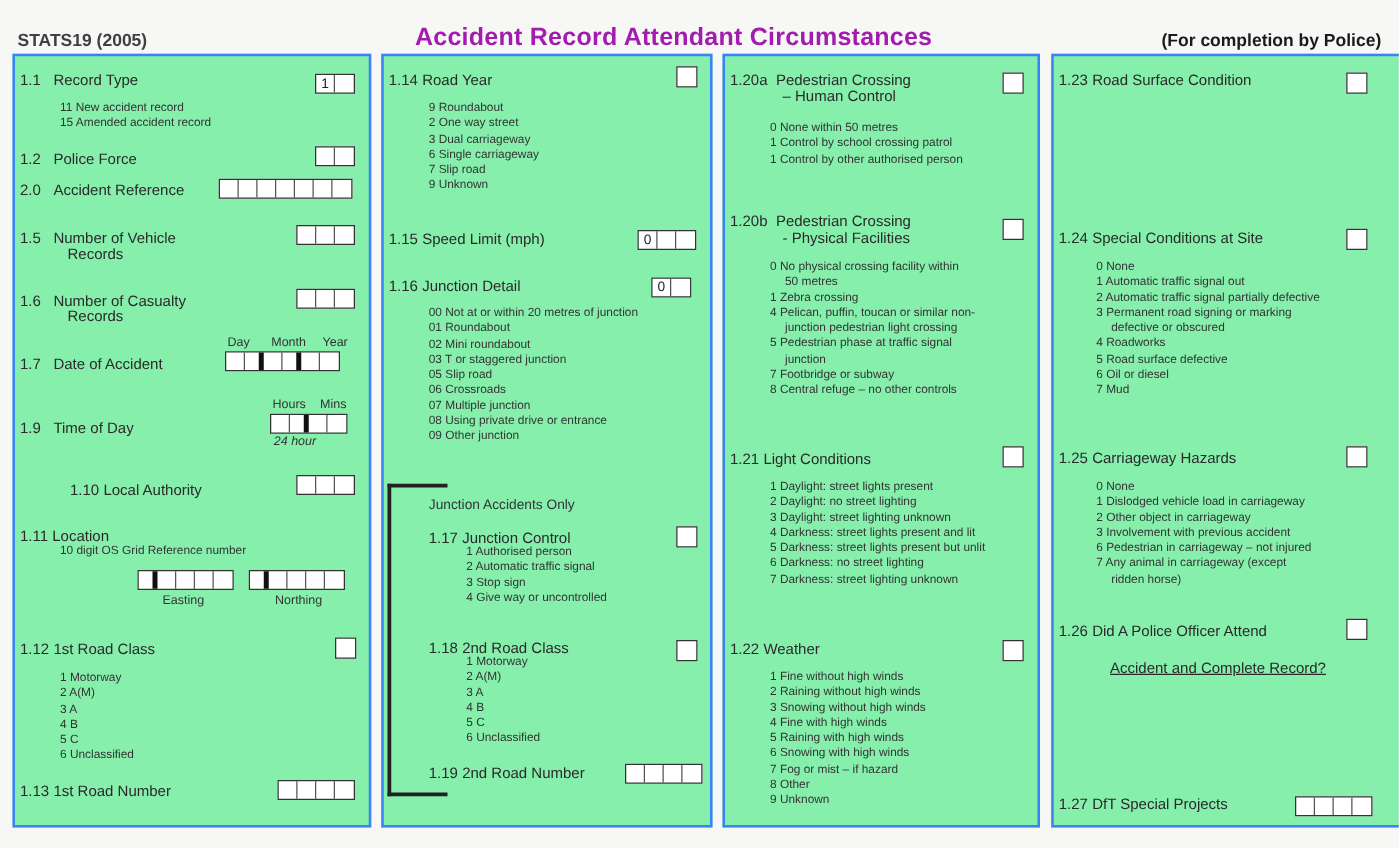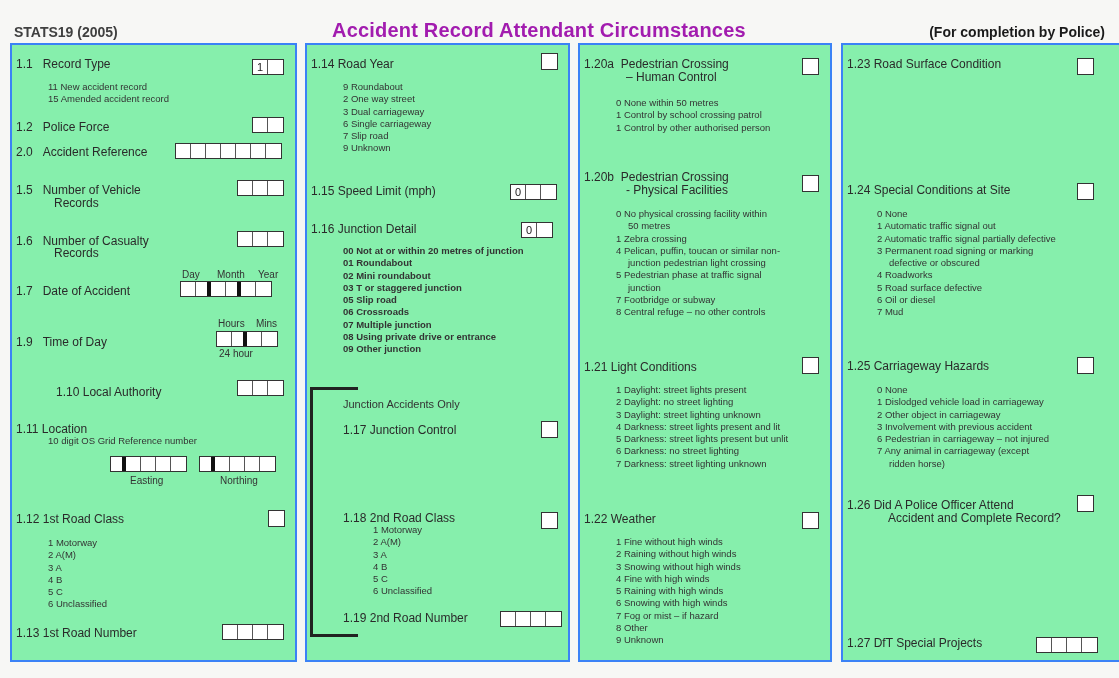--- a/index.html
+++ b/index.html
@@ -103,21 +103,21 @@
     <span>1.9</span>&nbsp;&nbsp;&nbsp;<span>Time of Day</span>
   </div>
   <div class="abs small" style="left:206px; top:273px;">Hours</div>
   <div class="abs small" style="left:244px; top:273px;">Mins</div>
   <div class="abs boxes" style="left:204px; top:286px;">
     <div class="cell"></div>
       <div class="cell sep"></div>
       <div class="cell"></div>
       <div class="cell"></div>
   </div>
-  <div class="abs small" style="left:207px; top:303px;">24 hour</div>
+  <div class="abs small" style="left:207px; top:303px;font-style:italic;">24 hour</div>
 
   <div class="abs lbl" style="left:4px; top:340px;margin-left:40px;">
     <span>1.10</span>&nbsp;<span>Local Authority</span>
   </div>
   <div class="abs boxes" style="left:225px; top:335px;">
     <div class="cell"></div>
       <div class="cell"></div>
       <div class="cell"></div>
   </div>
 
@@ -189,39 +189,45 @@
       <div class="cell"></div>
   </div>
 
   <div class="abs lbl" style="left:4px; top:177px;">
     <span>1.16</span>&nbsp;<span>Junction Detail</span>
   </div>
   <div class="abs boxes" style="left:214px; top:177px;">
     <div class="cell">0</div>
       <div class="cell"></div>
   </div>
-  <div class="abs opts" style="left:36px; top:200px;font-weight:bold;">
+  <div class="abs opts" style="left:36px; top:200px;">
     <div>00  Not at or within 20 metres of junction</div>
       <div>01  Roundabout</div>
       <div>02  Mini roundabout</div>
     <div>03  T or staggered junction</div>
       <div>05  Slip road</div>
       <div>06  Crossroads</div>
     <div>07  Multiple junction</div>
       <div>08  Using private drive or entrance</div>
       <div>09  Other junction</div>
   </div>
 
   <div class="bracket" style="left:3px; top:342px; height:250px;"></div>
   <div class="abs opts" style="left:36px; top:353px; font-size:11px;">Junction Accidents Only</div>
 
   <div class="abs lbl" style="left:36px; top:378px;">
     <span>1.17</span>&nbsp;<span>Junction Control</span>
   </div>
   <div class="abs cbox" style="left:234px; top:376px;"></div>
+  <div class="abs opts" style="left:66px; top:391px;">
+    <div>1  Authorised person</div>
+      <div>2  Automatic traffic signal</div>
+      <div>3  Stop sign</div>
+      <div>4  Give way or uncontrolled</div>
+  </div>
 
   <div class="abs lbl" style="left:36px; top:466px;">
     <span>1.18</span>&nbsp;<span>2nd Road Class</span>
   </div>
   <div class="abs cbox" style="left:234px; top:467px;"></div>
   <div class="abs opts" style="left:66px; top:479px;">
     <div>1  Motorway</div>
       <div>2  A(M)</div>
       <div>3  A</div>
     <div>4  B</div>
@@ -332,21 +338,21 @@
       <div>2  Other object in carriageway</div>
     <div>3  Involvement with previous accident</div>
       <div>6  Pedestrian in carriageway – not injured</div>
       <div>7  Any animal in carriageway (except</div>
     <div class="ind">      ridden horse)</div>
   </div>
 
   <div class="abs lbl" style="left:4px; top:453px;">
     <span>1.26</span>&nbsp;<span>Did A Police Officer Attend</span>
   </div>
-  <div class="abs lbl" style="left:45px; top:466px;">Accident and Complete Record?</div>
+  <div class="abs lbl" style="left:45px; top:482px;text-decoration:underline;">Accident and Complete Record?</div>
   <div class="abs cbox" style="left:234px; top:450px;"></div>
 
   <div class="abs lbl" style="left:4px; top:591px;">
     <span>1.27</span>&nbsp;<span>DfT Special Projects</span>
   </div>
   <div class="abs boxes" style="left:193px; top:592px;">
     <div class="cell"></div>
       <div class="cell"></div>
       <div class="cell"></div>
       <div class="cell"></div>

